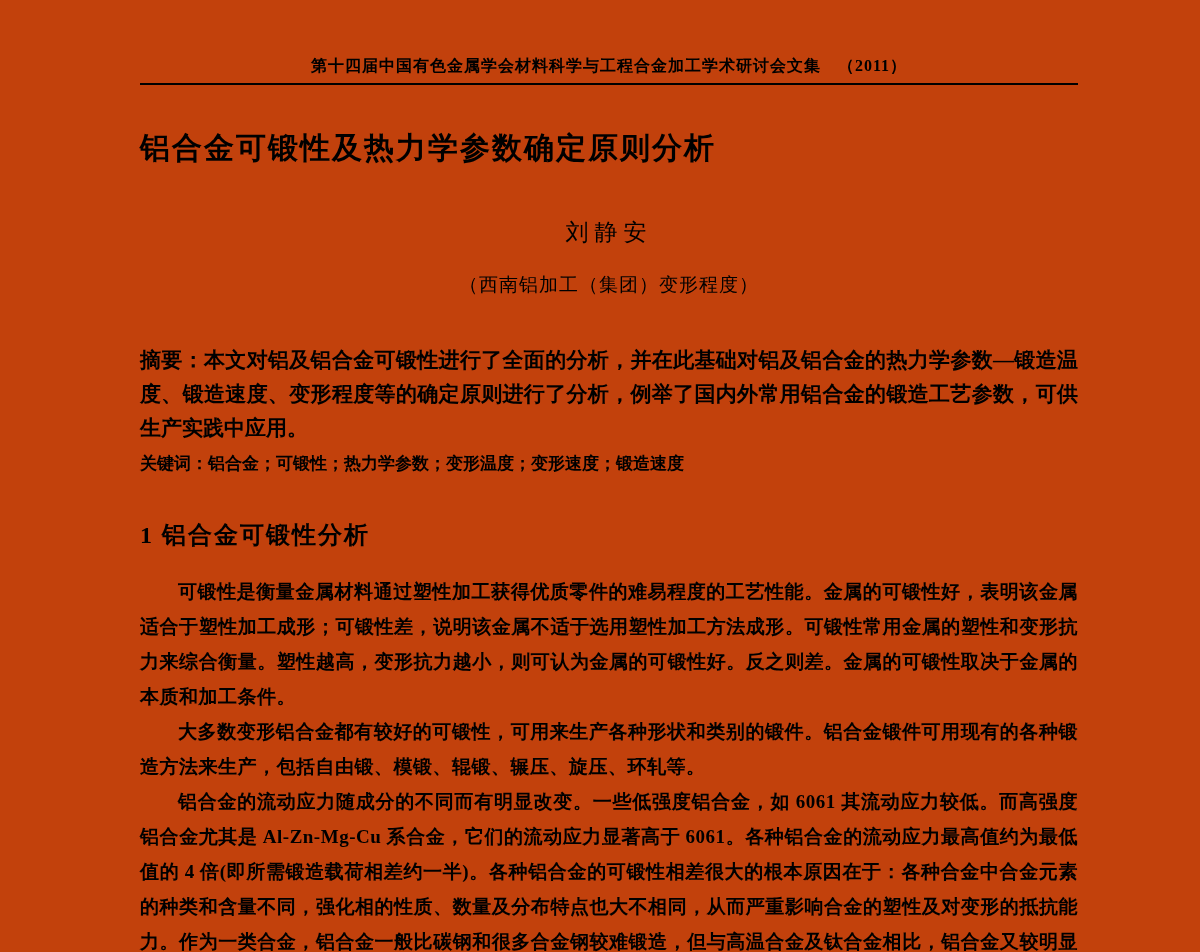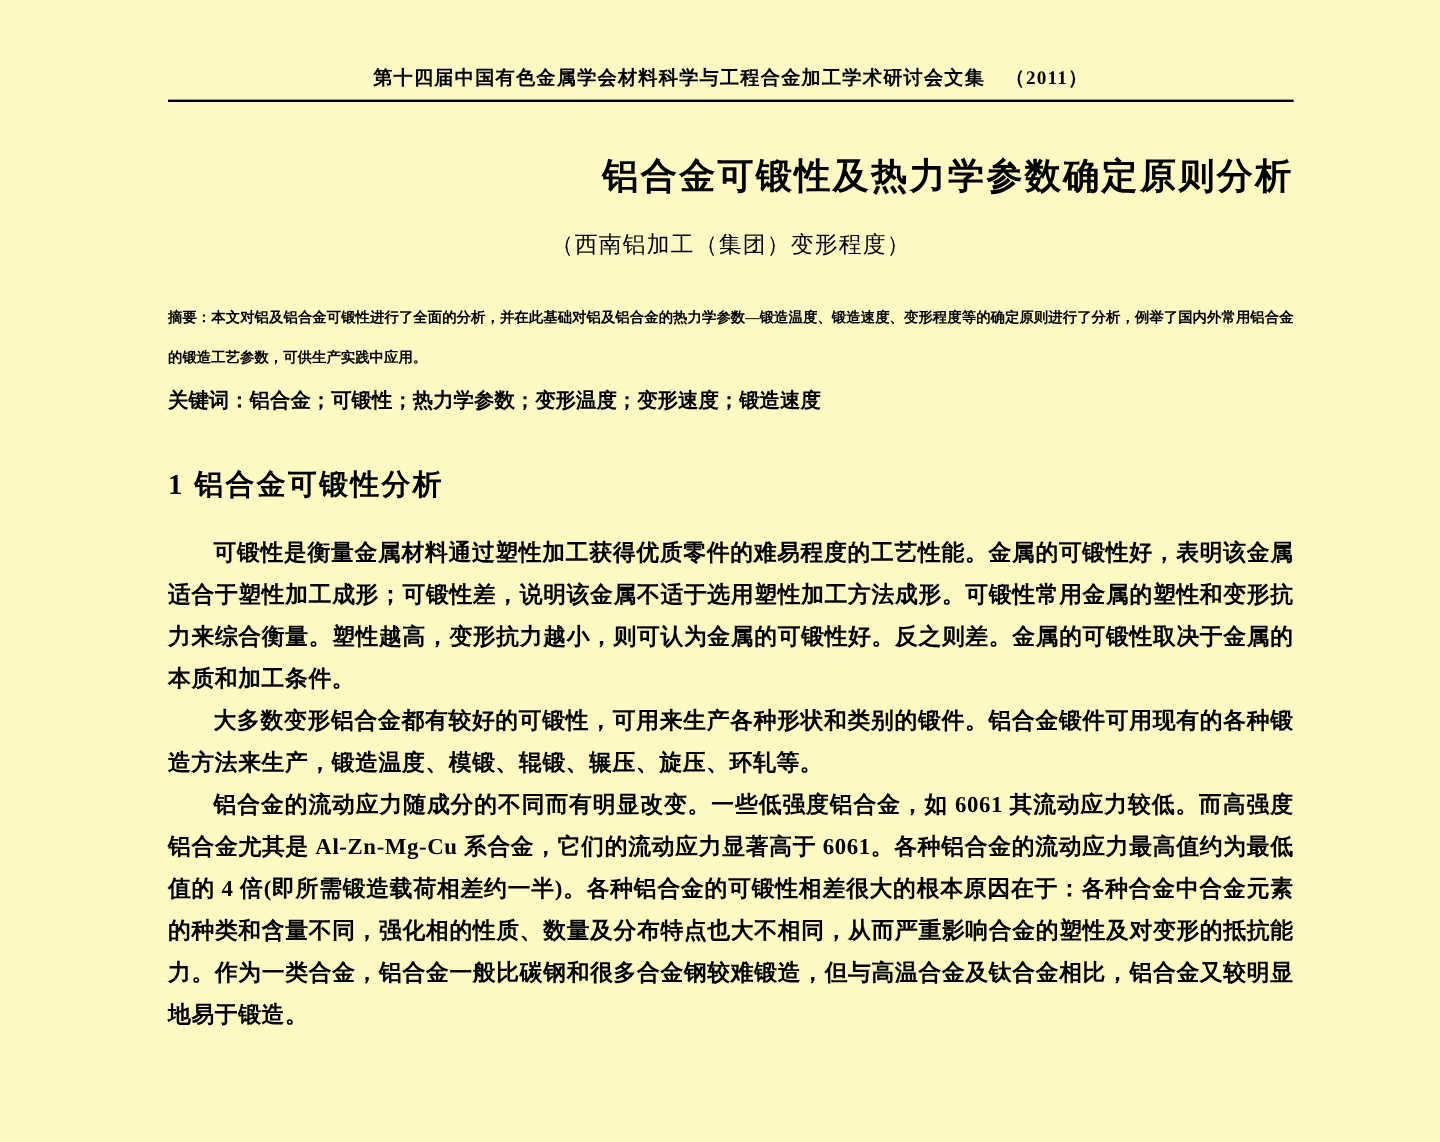--- a/index.html
+++ b/index.html
@@ -4,39 +4,39 @@
 <style>
   html, body {
     margin: 0;
     padding: 0;
     background: #ffffff;
   }
   .page {
     position: relative;
     width: 1200px;
     height: 952px;
-    background: #fef9c3;
+    background: #c2410c;
     color: #000000;
     font-family: "Liberation Serif", "DejaVu Serif", serif;
     box-sizing: border-box;
     padding: 56px 122px 16px 140px;
     overflow: hidden;
   }
   .proceedings-header {
     text-align: center;
     font-size: 16px;
     font-weight: bold;
     letter-spacing: 1px;
     padding-bottom: 7px;
     border-bottom: 2px solid #000000;
     line-height: 20px;
   }
   .paper-title {
     margin: 44px 0 0 0;
-    text-align: right;
+    text-align: left;
     font-family: "Liberation Sans", "DejaVu Sans", sans-serif;
     font-size: 30px;
     font-weight: bold;
     letter-spacing: 2px;
     line-height: 38px;
   }
   .author-name {
     margin-top: 52px;
     text-align: center;
     font-size: 23px;
@@ -44,22 +44,22 @@
     line-height: 28px;
   }
   .author-affiliation {
     margin-top: 26px;
     text-align: center;
     font-size: 19px;
     letter-spacing: 1px;
     line-height: 24px;
   }
   .abstract-block {
-    margin-top: 30px;
-    font-size: 12px;
+    margin-top: 46px;
+    font-size: 21px;
     font-weight: bold;
     line-height: 34px;
     text-align: justify;
   }
   .keywords-block {
     margin-top: 2px;
     font-size: 17px;
     font-weight: bold;
     line-height: 34px;
     text-align: justify;
@@ -88,32 +88,33 @@
 <body>
 
 <div class="page">
 
   <div class="proceedings-header">
     <span>第十四届中国有色金属学会材料科学与工程合金加工学术研讨会文集　（2011）</span>
   </div>
 
   <h1 class="paper-title">铝合金可锻性及热力学参数确定原则分析</h1>
 
+  <div class="author-name">刘静安</div>
 
   <div class="author-affiliation">（西南铝加工（集团）变形程度）</div>
 
   <div class="abstract-block">
     <span class="inline-label">摘要：</span><span>本文对铝及铝合金可锻性进行了全面的分析，并在此基础对铝及铝合金的热力学参数—锻造温度、锻造速度、变形程度等的确定原则进行了分析，例举了国内外常用铝合金的锻造工艺参数，可供生产实践中应用。</span>
   </div>
 
   <div class="keywords-block">
     <span class="inline-label">关键词：</span><span>铝合金；可锻性；热力学参数；变形温度；变形速度；锻造速度</span>
   </div>
 
   <h2 class="section-heading">1 铝合金可锻性分析</h2>
 
   <p class="body-paragraph">可锻性是衡量金属材料通过塑性加工获得优质零件的难易程度的工艺性能。金属的可锻性好，表明该金属适合于塑性加工成形；可锻性差，说明该金属不适于选用塑性加工方法成形。可锻性常用金属的塑性和变形抗力来综合衡量。塑性越高，变形抗力越小，则可认为金属的可锻性好。反之则差。金属的可锻性取决于金属的本质和加工条件。</p>
 
-  <p class="body-paragraph">大多数变形铝合金都有较好的可锻性，可用来生产各种形状和类别的锻件。铝合金锻件可用现有的各种锻造方法来生产，锻造温度、模锻、辊锻、辗压、旋压、环轧等。</p>
+  <p class="body-paragraph">大多数变形铝合金都有较好的可锻性，可用来生产各种形状和类别的锻件。铝合金锻件可用现有的各种锻造方法来生产，包括自由锻、模锻、辊锻、辗压、旋压、环轧等。</p>
 
   <p class="body-paragraph">铝合金的流动应力随成分的不同而有明显改变。一些低强度铝合金，如 6061 其流动应力较低。而高强度铝合金尤其是 Al-Zn-Mg-Cu 系合金，它们的流动应力显著高于 6061。各种铝合金的流动应力最高值约为最低值的 4 倍(即所需锻造载荷相差约一半)。各种铝合金的可锻性相差很大的根本原因在于：各种合金中合金元素的种类和含量不同，强化相的性质、数量及分布特点也大不相同，从而严重影响合金的塑性及对变形的抵抗能力。作为一类合金，铝合金一般比碳钢和很多合金钢较难锻造，但与高温合金及钛合金相比，铝合金又较明显地易于锻造。</p>
 
 </div>
 
 </body></html>

